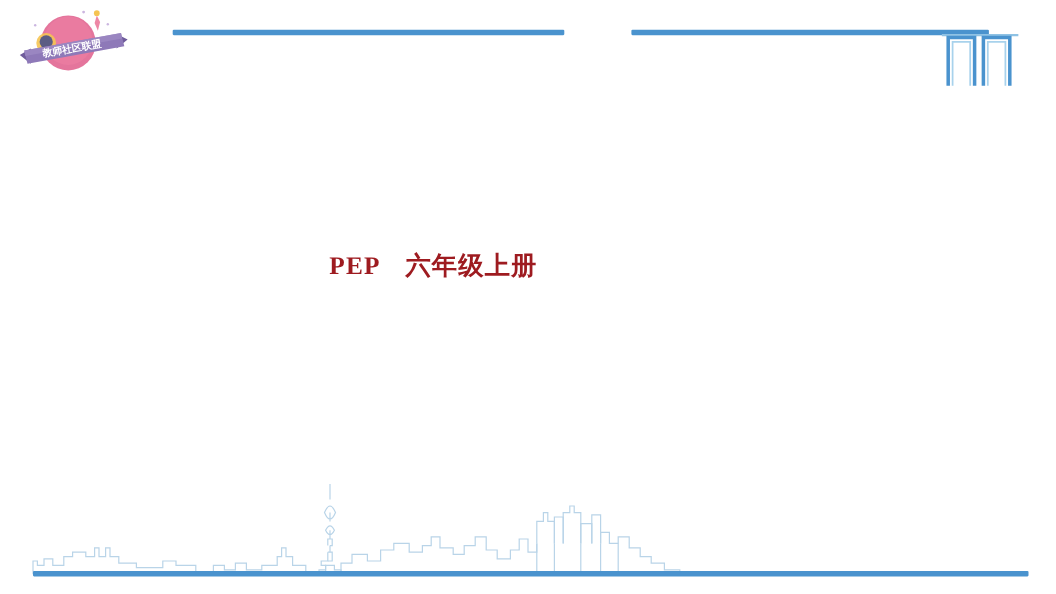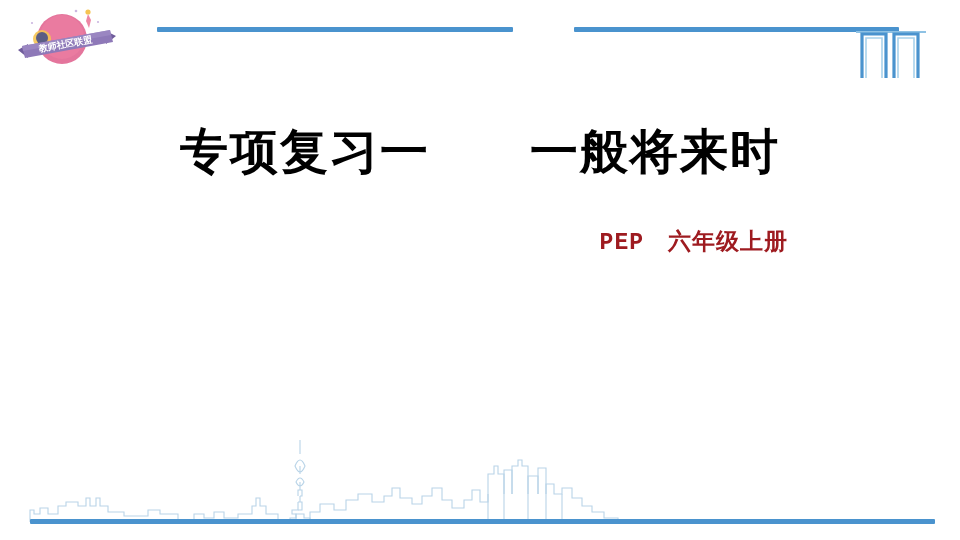--- a/index.html
+++ b/index.html
@@ -59,22 +59,22 @@
     color: #000000;
     letter-spacing: 2px;
     white-space: pre;
     line-height: 1.15;
   }
   .title-sub {
     position: absolute;
     left: 0;
     top: 226px;
     width: 788px;
-    text-align: right;
-    font-family: Liberation Mono, monospace;
+    text-align: center;
+    font-family: Liberation Serif, serif;
     font-size: 23px;
     font-weight: bold;
     color: #9E1B20;
     letter-spacing: 1px;
     white-space: pre;
   }
 
   
   .skyline {
     position: absolute;
@@ -137,21 +137,20 @@
       <path d="M0 8 L70 8" stroke="#8FC2E4" stroke-width="2" fill="none"></path>
 
       <path d="M6 54 L6 10 L30 10 L30 54" stroke="#4A93CE" stroke-width="3.2" fill="none"></path>
       <path d="M10 54 L10 14 L26 14 L26 54" stroke="#A8D2EC" stroke-width="1.6" fill="none"></path>
 
       <path d="M38 54 L38 10 L62 10 L62 54" stroke="#4A93CE" stroke-width="3.2" fill="none"></path>
       <path d="M42 54 L42 14 L58 14 L58 54" stroke="#A8D2EC" stroke-width="1.6" fill="none"></path>
     </svg>
   </div>
 
-  <div class="title-main">专项复习一　　一般将来时</div>
   <div class="title-sub">PEP　六年级上册</div>
 
   <div class="skyline">
     <svg width="600" height="85" viewBox="0 0 600 85" preserveAspectRatio="none">
       <g stroke="#B9D4E8" stroke-width="1.1" fill="none" stroke-linejoin="miter">
 
         <path d="M2 82 L2 70 L6 70 L6 74 L12 74 L12 68 L20 68 L20 74 L30 74 L30 66
                  L38 66 L38 62 L50 62 L50 66 L58 66 L58 58 L62 58 L62 66 L68 66
                  L68 58 L72 58 L72 66 L80 66 L80 72 L96 72 L96 76 L120 76 L120 70
                  L132 70 L132 74 L150 74 L150 80 L166 80 L166 74 L176 74 L176 78

